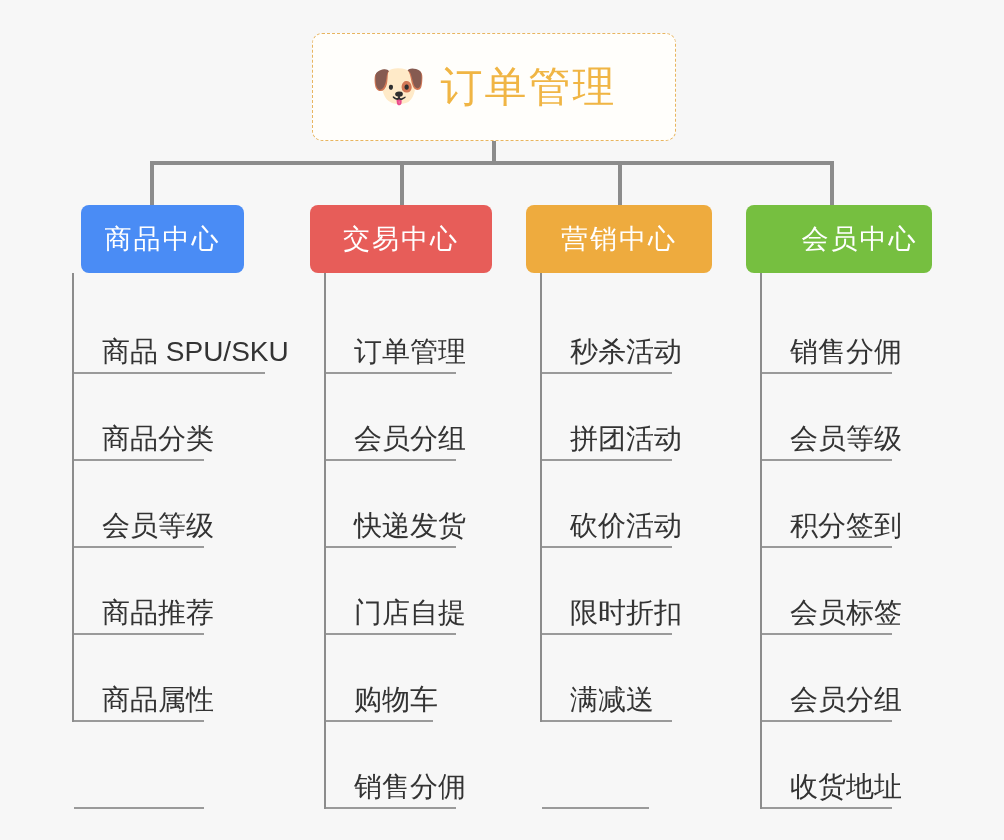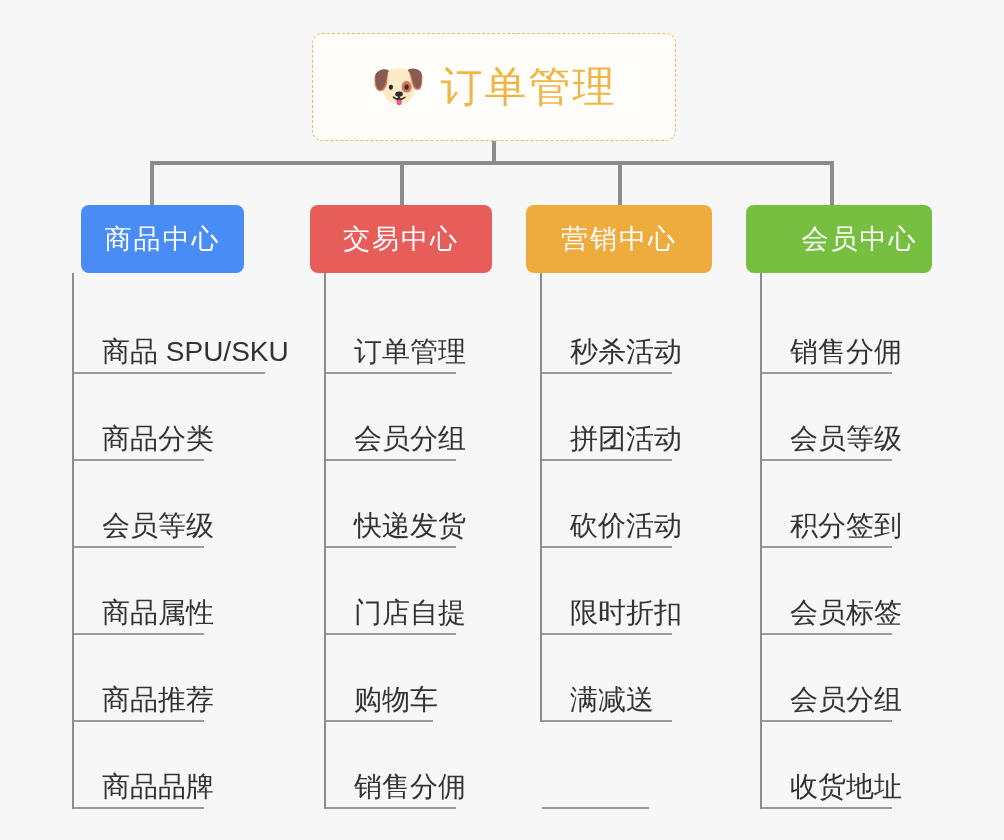--- a/index.html
+++ b/index.html
@@ -155,27 +155,24 @@
         <div class="leaf-item">
           <span class="leaf-label">商品 SPU/SKU</span>
         </div>
         <div class="leaf-item">
           <span class="leaf-label">商品分类</span>
         </div>
         <div class="leaf-item">
           <span class="leaf-label">会员等级</span>
         </div>
         <div class="leaf-item">
+          <span class="leaf-label">商品推荐</span>
+        </div>
+        <div class="leaf-item">
           <span class="leaf-label">商品属性</span>
-        </div>
-        <div class="leaf-item">
-          <span class="leaf-label">商品推荐</span>
-        </div>
-        <div class="leaf-item">
-          <span class="leaf-label">商品品牌</span>
         </div>
         <div class="leaf-rule" style="top: 99px; width: 191px;"></div>
         <div class="leaf-rule" style="top: 186px; width: 130px;"></div>
         <div class="leaf-rule" style="top: 273px; width: 130px;"></div>
         <div class="leaf-rule" style="top: 360px; width: 130px;"></div>
         <div class="leaf-rule" style="top: 447px; width: 130px;"></div>
         <div class="leaf-rule" style="top: 534px; width: 130px;"></div>
       </div>
     </div>
   <div class="column col-1">

